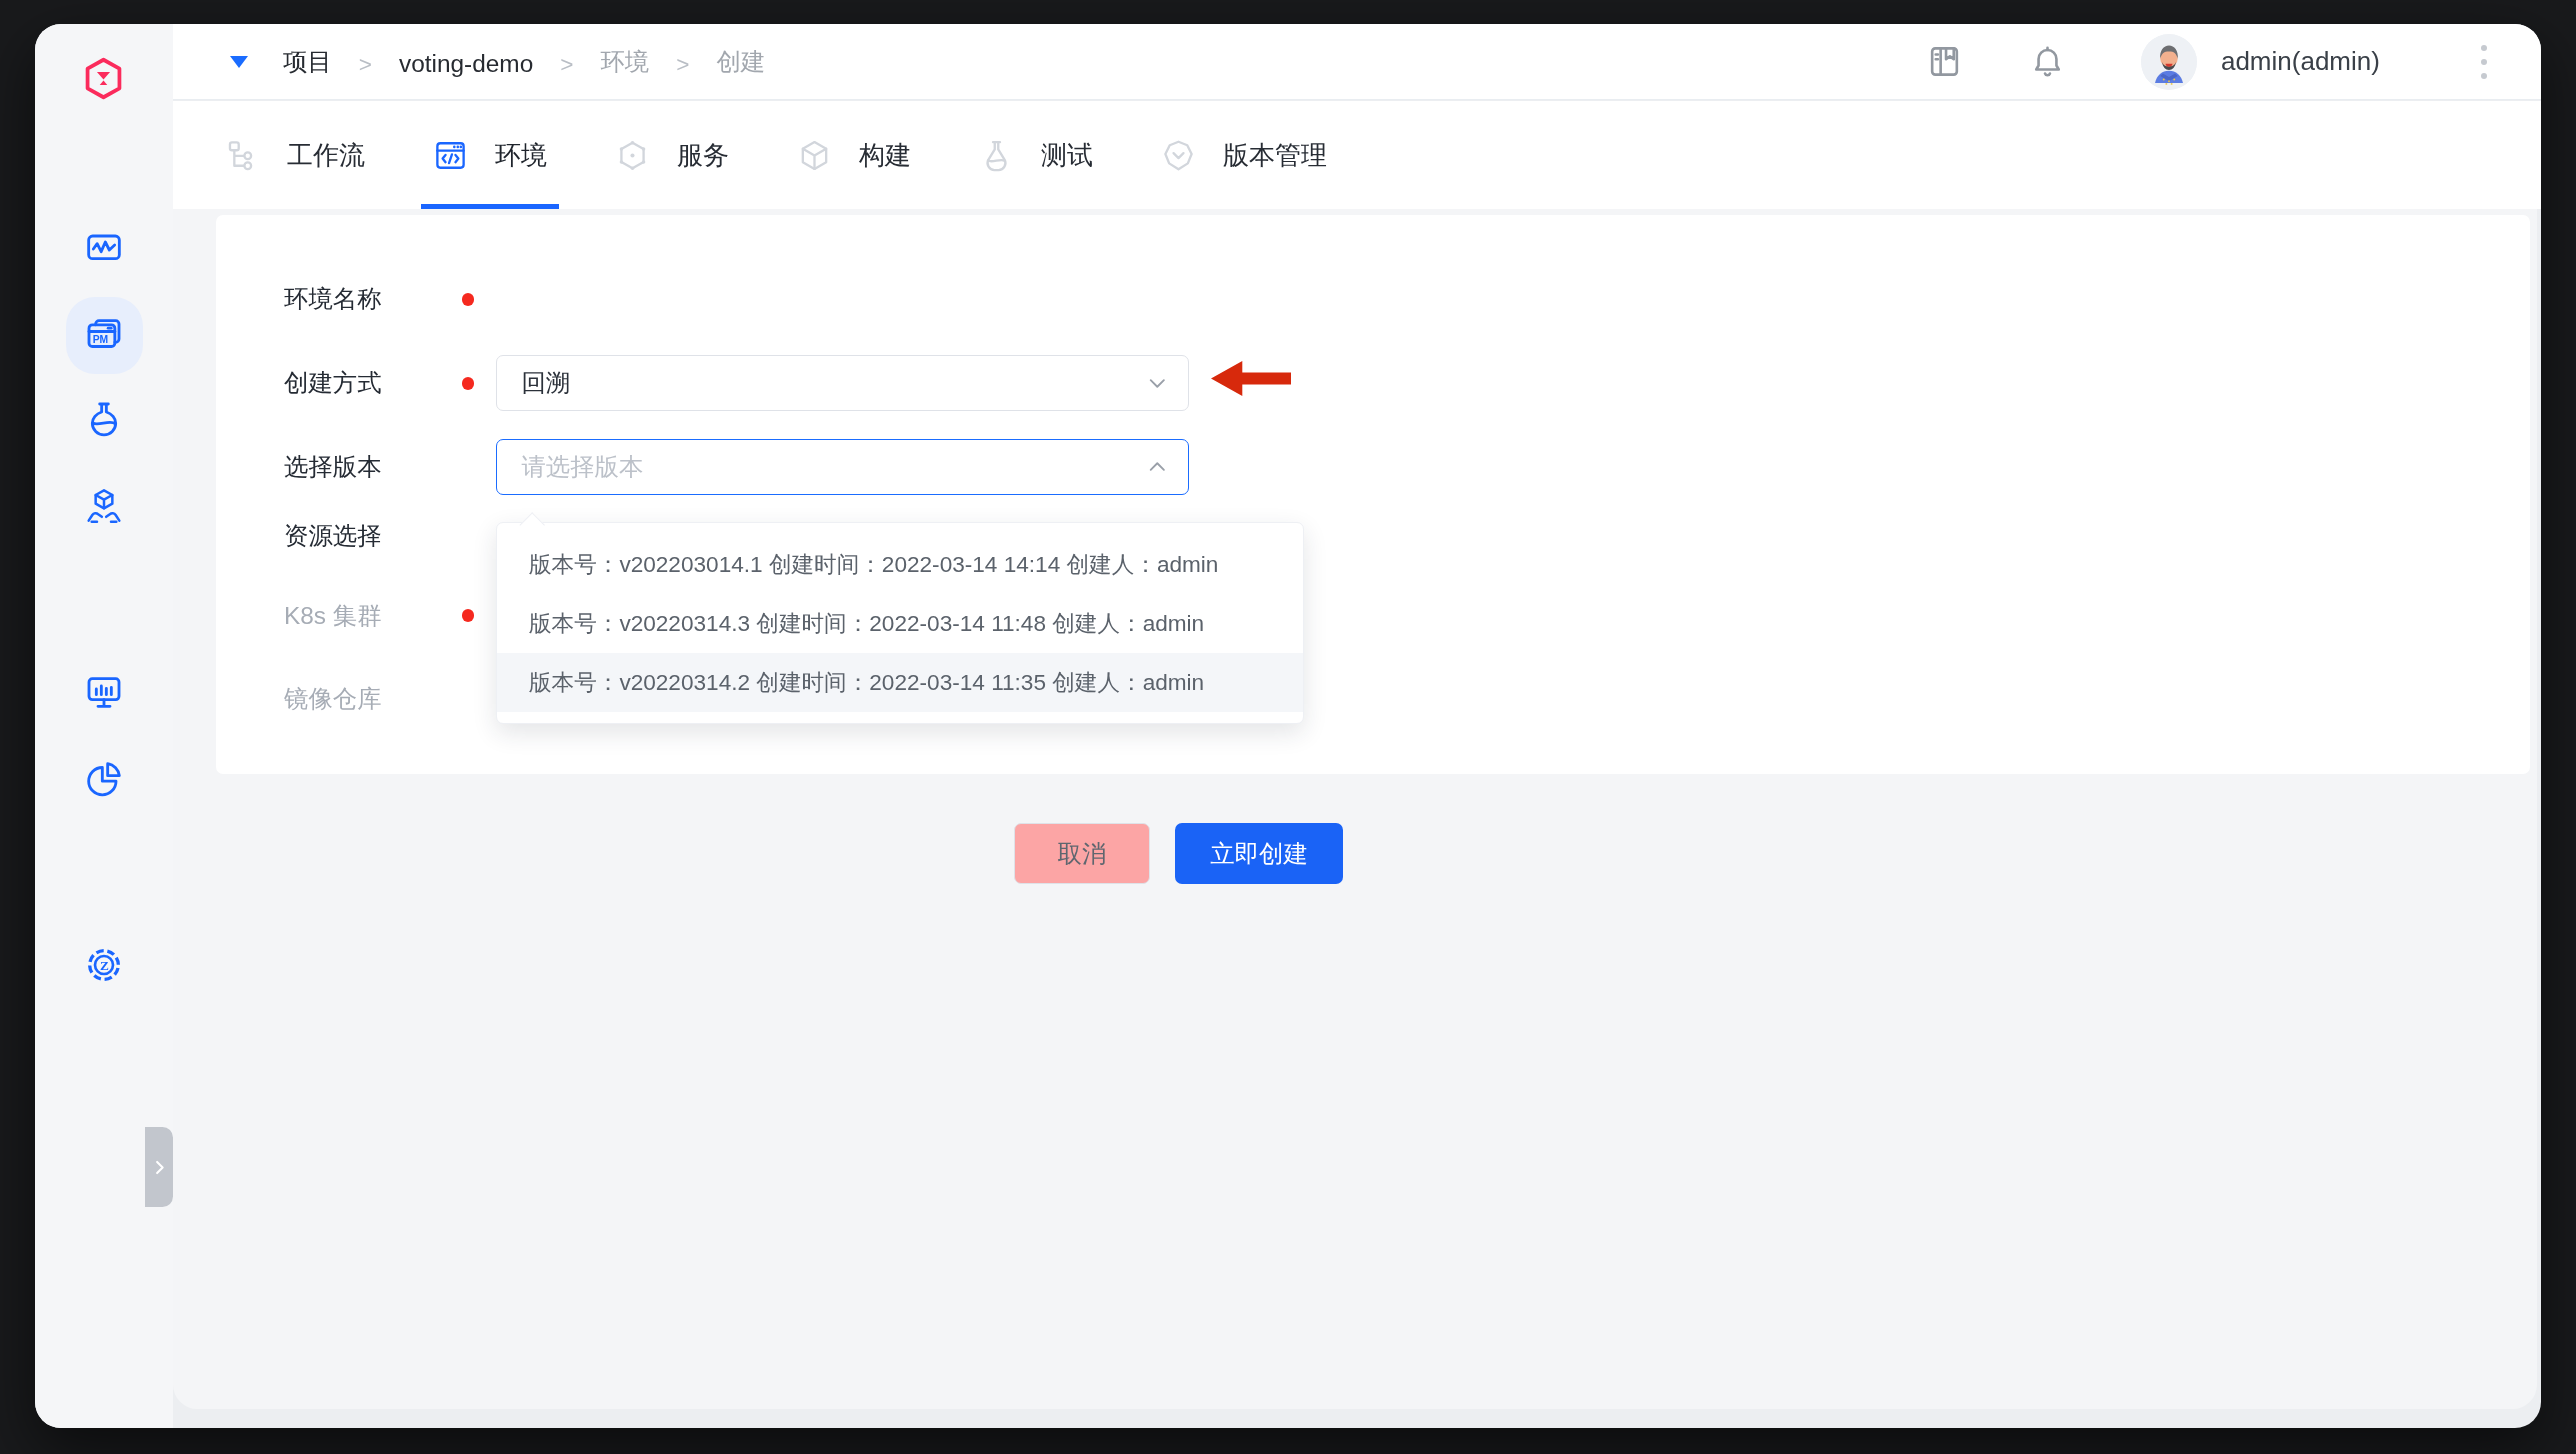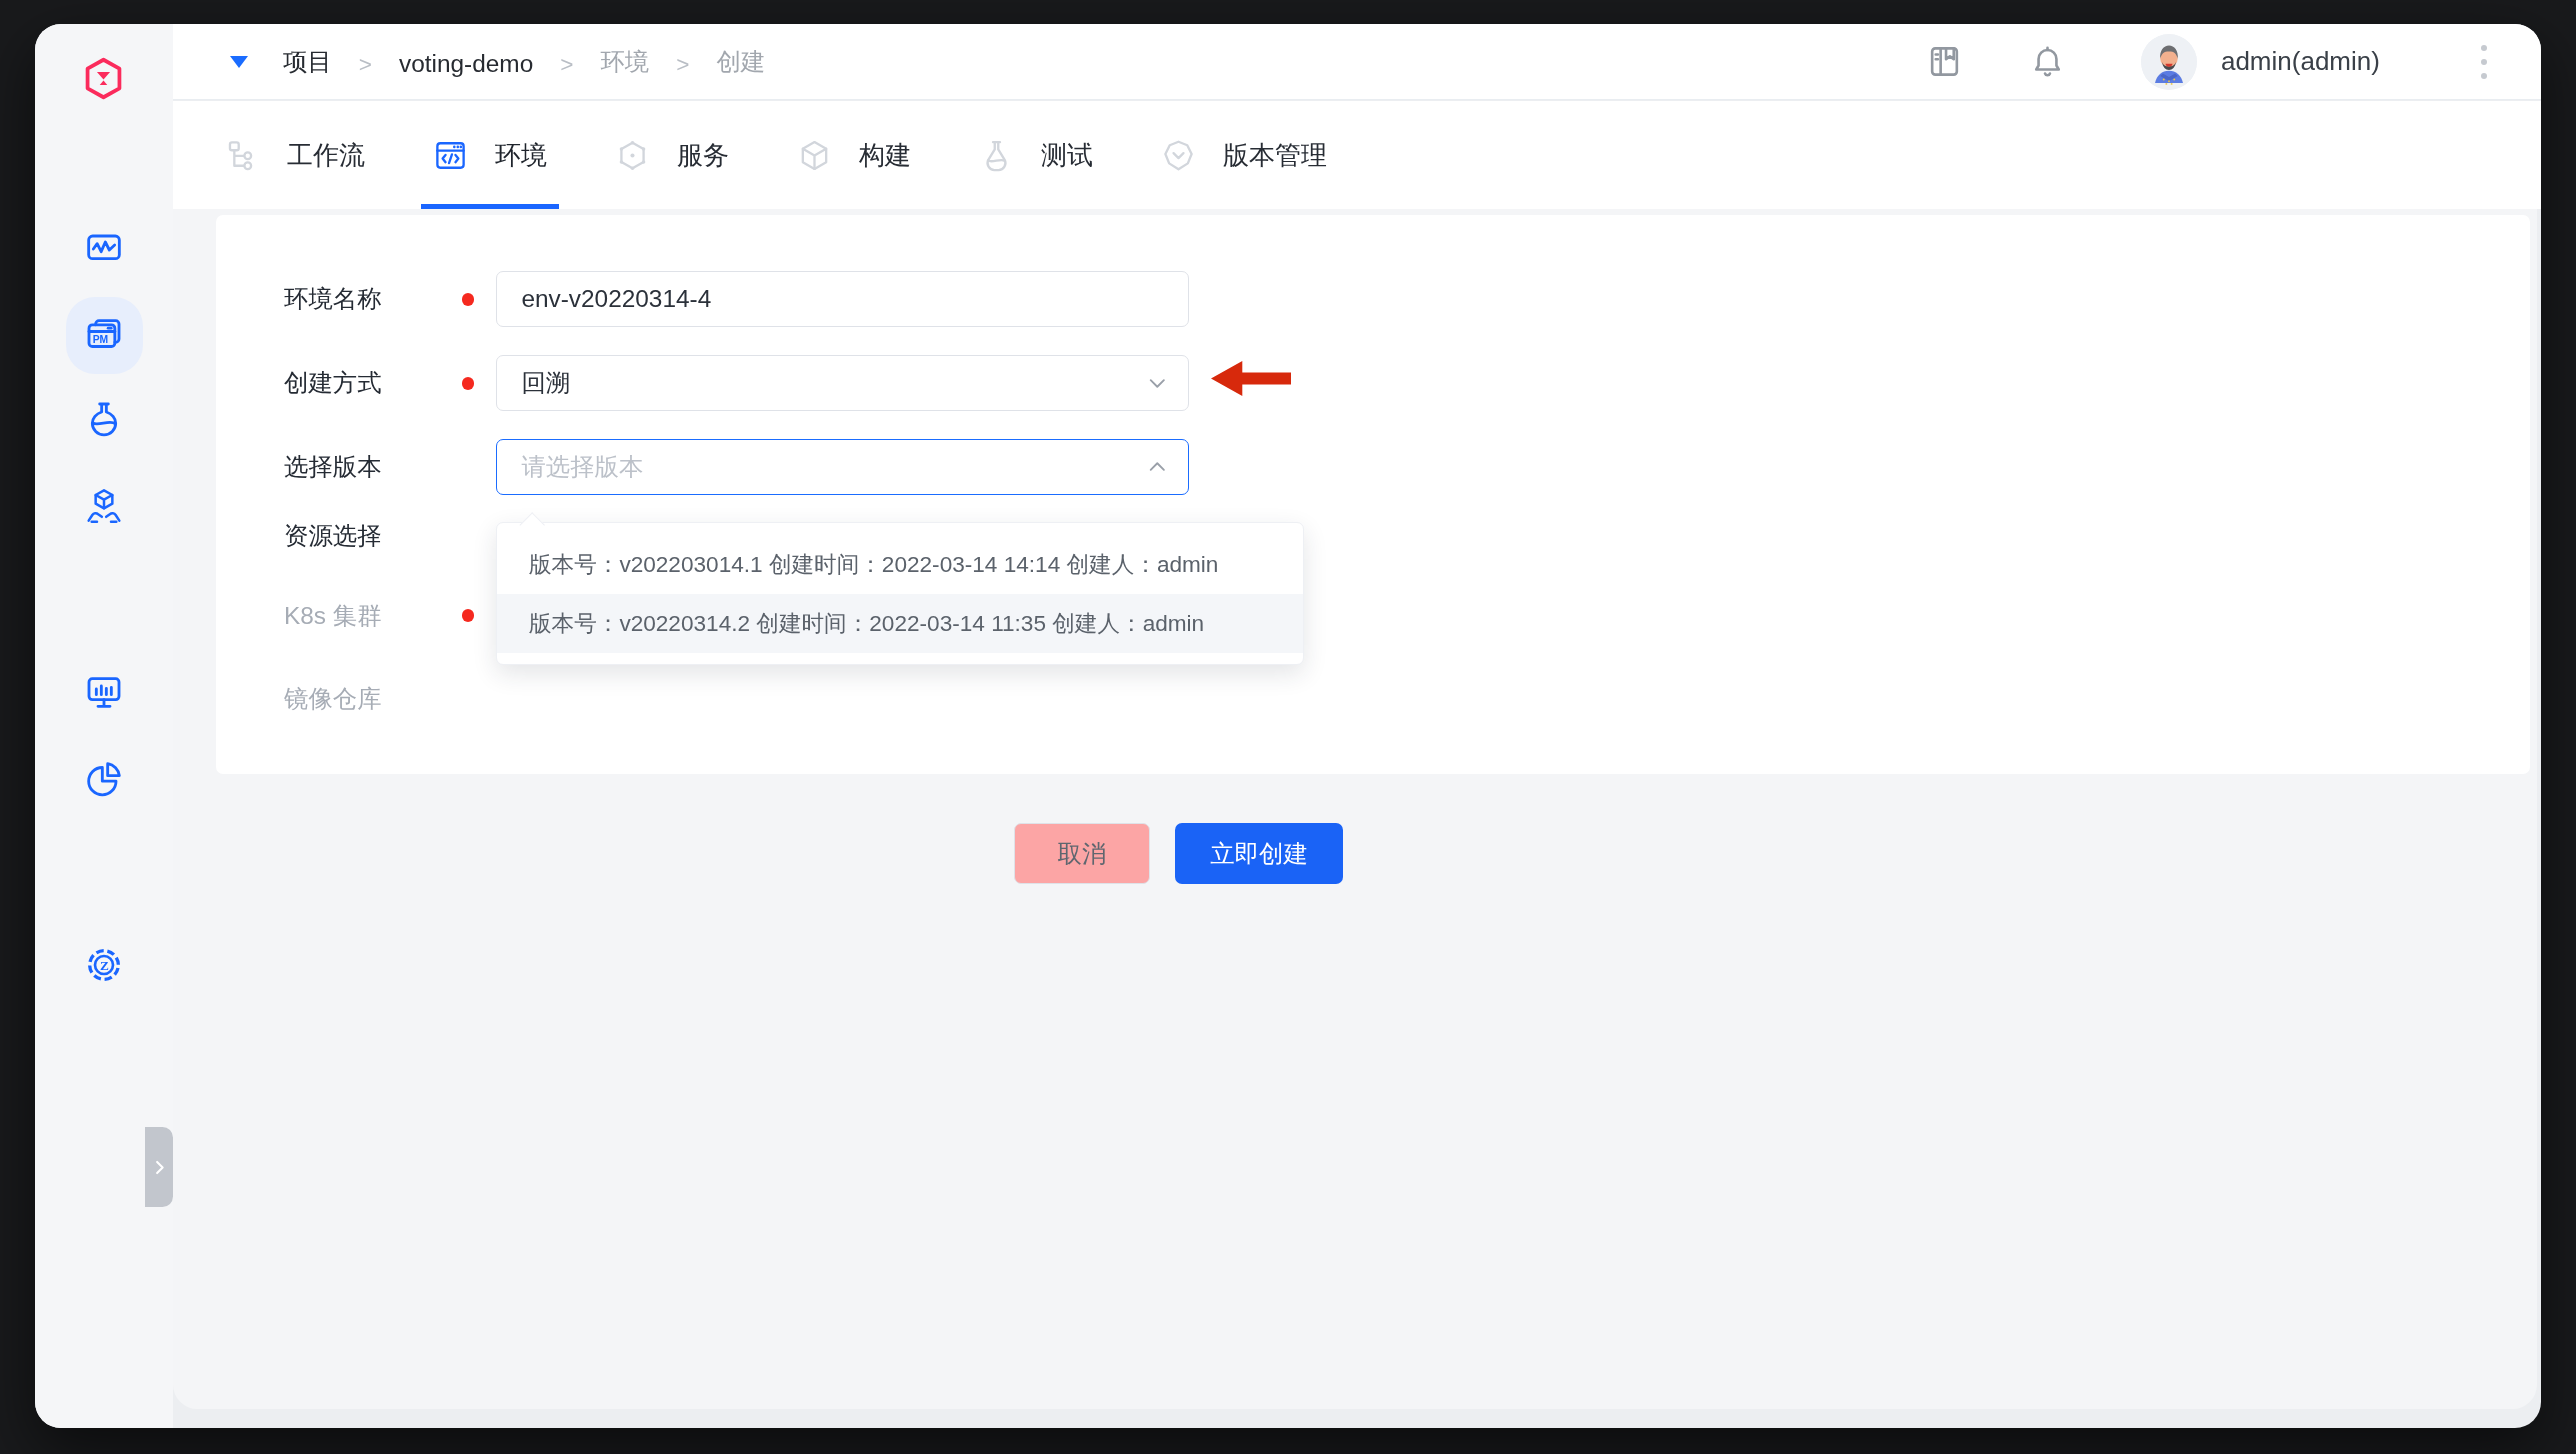--- a/index.html
+++ b/index.html
@@ -293,23 +293,20 @@
           </svg>
           <span class="tlabel">版本管理</span>
         </div>
       </div>
 
       <div class="body">
         <div class="card">
 
           <div class="flabel" style="top:68px">环境名称</div>
           <div class="req-dot" style="top:78px"></div>
-          <div class="field" style="top:56px">
-            <input type="text" value="env-v20220314-4" style="">
-          </div>
 
           <div class="flabel" style="top:152px">创建方式</div>
           <div class="req-dot" style="top:162px"></div>
           <div class="field" style="top:140px">
             <span class="fvalue">回溯</span>
             <svg class="chev" viewBox="0 0 24 24" fill="none" stroke="currentColor" stroke-width="2" stroke-linecap="round" stroke-linejoin="round">
               <polyline points="5,9 12,16 19,9"></polyline>
             </svg>
           </div>
           <svg class="annotation-arrow" viewBox="0 0 92 40">
@@ -325,20 +322,21 @@
           </div>
 
           <div class="flabel" style="top:305px">资源选择</div>
           <div class="flabel dim" style="top:385px">K8s 集群</div>
           <div class="req-dot" style="top:394px"></div>
           <div class="flabel dim" style="top:468px">镜像仓库</div>
 
           <div class="dropdown">
             <div class="caret"></div>
             <div class="opt">版本号：v202203014.1 创建时间：2022-03-14 14:14 创建人：admin</div>
+            <div class="opt">版本号：v20220314.3 创建时间：2022-03-14 11:48 创建人：admin</div>
             <div class="opt hl">版本号：v20220314.2 创建时间：2022-03-14 11:35 创建人：admin</div>
           </div>
         </div>
 
         <div class="actions">
           <div class="btn ghost">取消</div>
           <div class="btn primary">立即创建</div>
         </div>
       </div>
 

